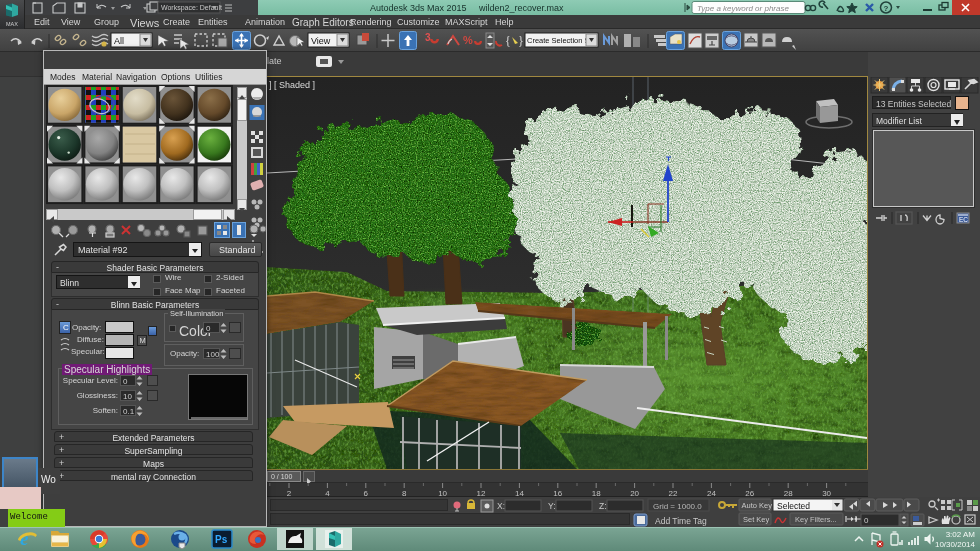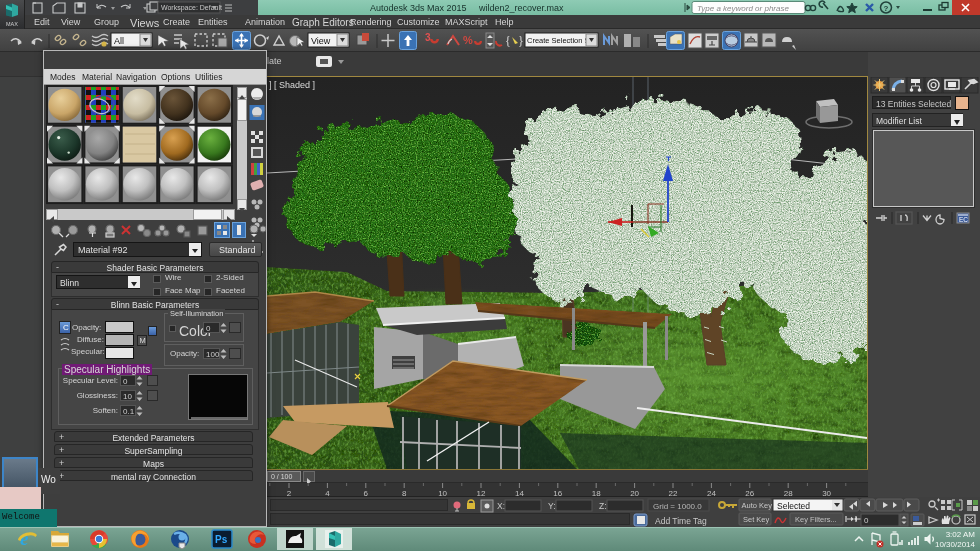--- a/index.html
+++ b/index.html
@@ -939,21 +939,21 @@
         <div class="tx" style="left:4px;top:0px;font-size:9px;color:#cfcfcf">+</div>
         <div class="tx" style="left:50%;top:0.5px;transform:translateX(-50%);font-size:8.5px;color:#e3e3e3">mental ray Connection</div>
       </div>
 </div>
 
 <div class="ab" style="left:2px;top:457px;width:36px;height:41px;background:linear-gradient(#6a7a8a,#3a4a5a);border:2.5px solid #3d85c8"></div>
 <div class="ab" style="left:38px;top:468px;width:22px;height:26px;background:#3f3f3f">
       <div class="tx" style="left:3px;top:6px;font-size:10px;color:#f0f0f0">Wo</div>
     </div>
 <div class="ab" style="left:0;top:487px;width:41px;height:22px;background:#e7c9c5"></div>
-<div class="ab" style="left:0;top:509px;width:57px;height:32px;background:#0f766e">
+<div class="ab" style="left:8px;top:509px;width:57px;height:32px;background:#84cc16">
       <div class="tx" style="left:2px;top:3px;font-size:9px;color:#111;font-family:'Liberation Mono',monospace">Welcome</div>
     </div>
 
 <div class="ab" style="left:0;top:527px;width:980px;height:24px;background:linear-gradient(#7aa493,#5f8a79);border-top:1px solid #9cc3b4">
 </div>
 <svg class="ab" style="left:0;top:527px" width="980" height="24">
  <g>
   <rect x="277" y="1" width="36" height="22" fill="#cfe0d8" opacity=".85"></rect>
   <rect x="316" y="1" width="36" height="22" fill="#dce9e2" opacity=".9"></rect>
  </g>

